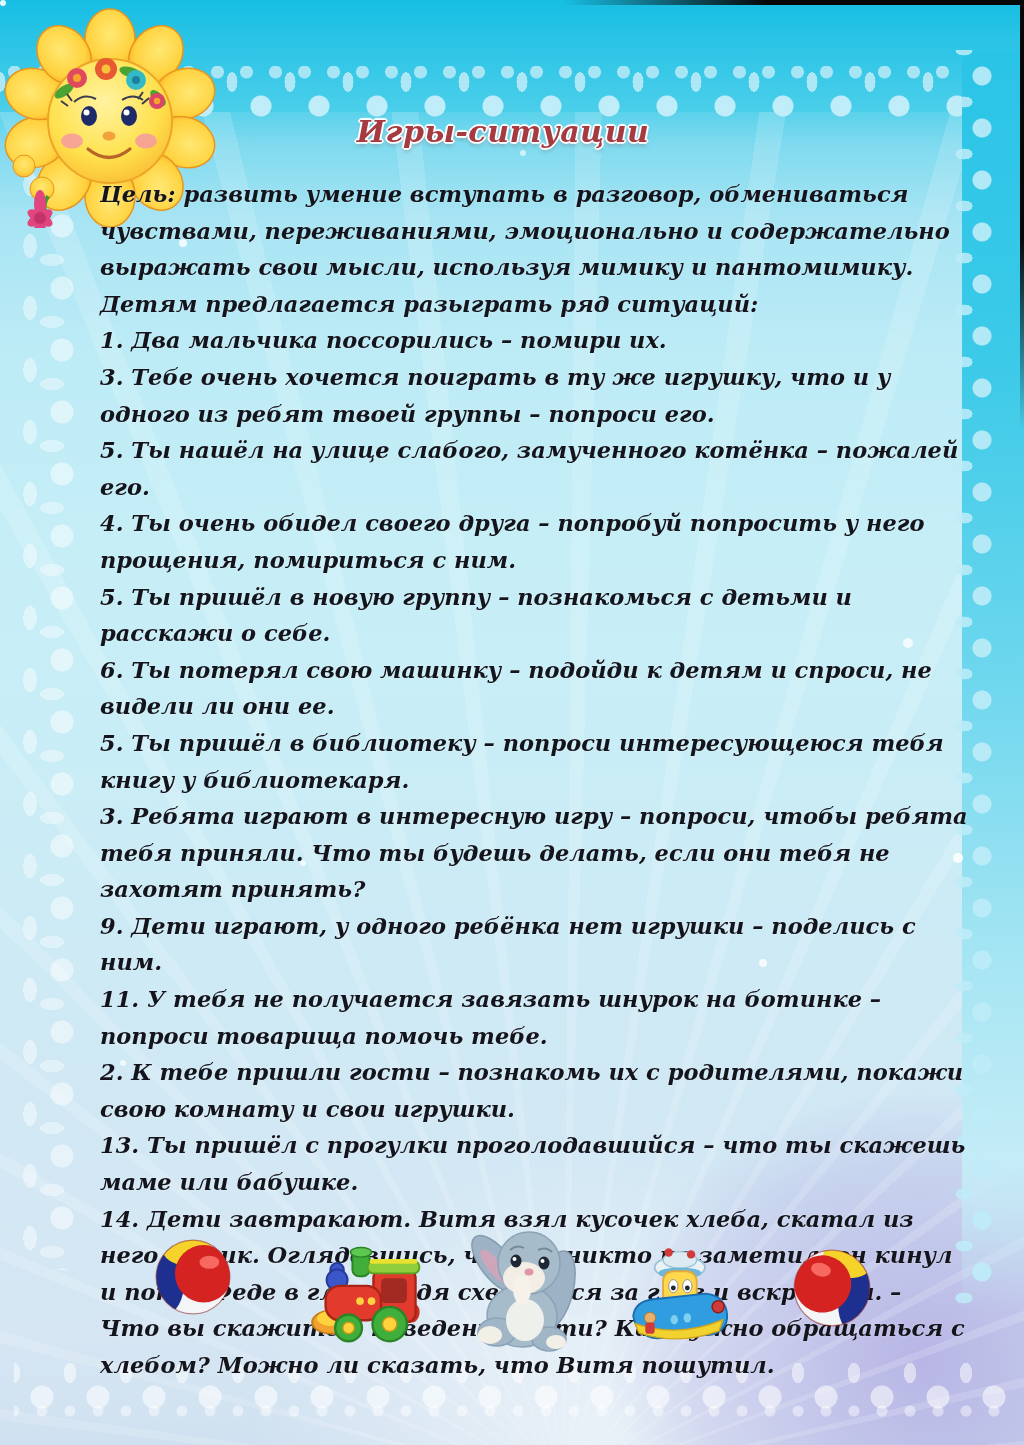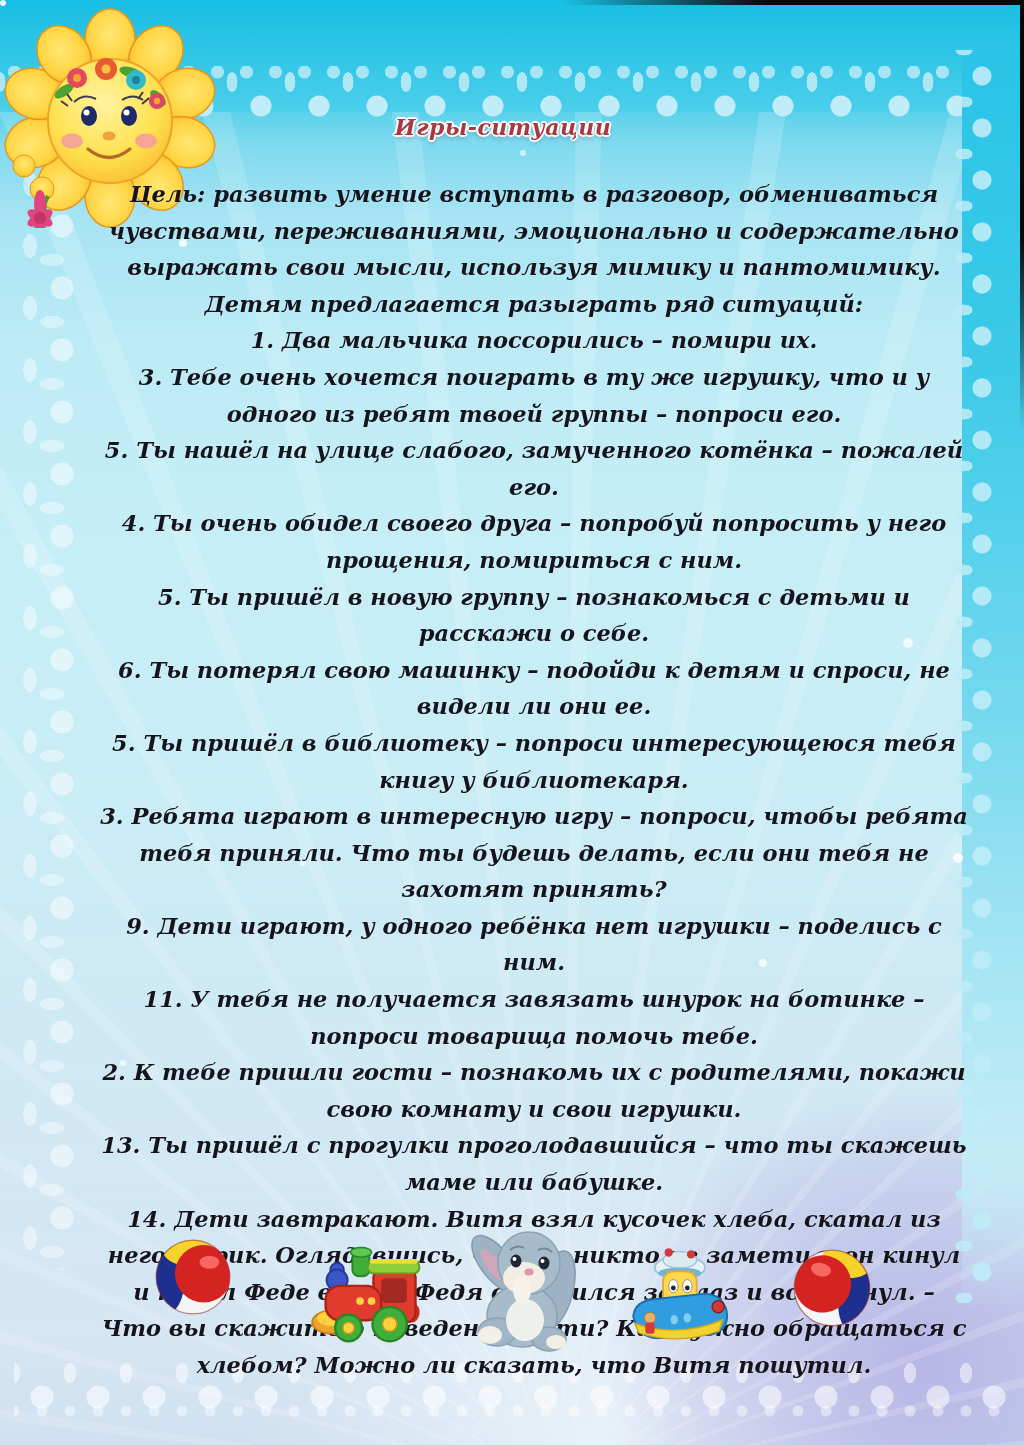--- a/index.html
+++ b/index.html
@@ -65,31 +65,31 @@
       radial-gradient(circle 6px at 50% 52px, rgba(255,255,255,.45) 0 5px, rgba(255,255,255,0) 6px) 14px 0/28px 60px repeat-x;
   }
   
   .edge-top{position:absolute;top:0;left:0;right:0;height:5px;
     background:linear-gradient(90deg,rgba(0,0,0,0) 0%,rgba(0,0,0,0) 55%,#070707 75%,#070707 100%);}
   .edge-right{position:absolute;top:0;right:0;width:4px;height:430px;
     background:linear-gradient(180deg,#070707 0%,#070707 55%,rgba(0,0,0,0) 100%);}
   
   .title{
     position:absolute;top:114px;left:0;right:30px;text-align:center;
-    font-size:22px;font-weight:bold;font-style:italic;color:#a53a40;
+    font-size:30px;font-weight:bold;font-style:italic;color:#a53a40;
     text-shadow:-1px -1px 0 #fff,1px -1px 0 #fff,-1px 1px 0 #fff,1px 1px 0 #fff,
       -2px 0 1px #fff,2px 0 1px #fff,0 -2px 1px #fff,0 2px 1px #fff,0 3px 4px rgba(90,30,30,.35);
     letter-spacing:.5px;
     margin-left:12px;
   }
   
   .text-block{
     position:absolute;top:176px;left:100px;width:868px;
     font-size:22.5px;line-height:36.6px;font-weight:bold;font-style:italic;
-    color:#14141d;text-shadow:0 0 2px rgba(255,255,255,.45);text-align:center;
+    color:#14141d;text-shadow:0 0 2px rgba(255,255,255,.45);
   }
   .text-block p{margin:0;}
   
   .sun{position:absolute;left:2px;top:6px;width:216px;height:222px;}
   .toy{position:absolute;}
   .toy-ball-1{left:152px;top:1236px;width:82px;height:82px;}
   .toy-train{left:298px;top:1238px;width:126px;height:110px;}
   .toy-bunny{left:448px;top:1210px;width:158px;height:150px;}
   .toy-boat{left:622px;top:1240px;width:112px;height:110px;}
   .toy-ball-2{left:790px;top:1246px;width:84px;height:84px;}

